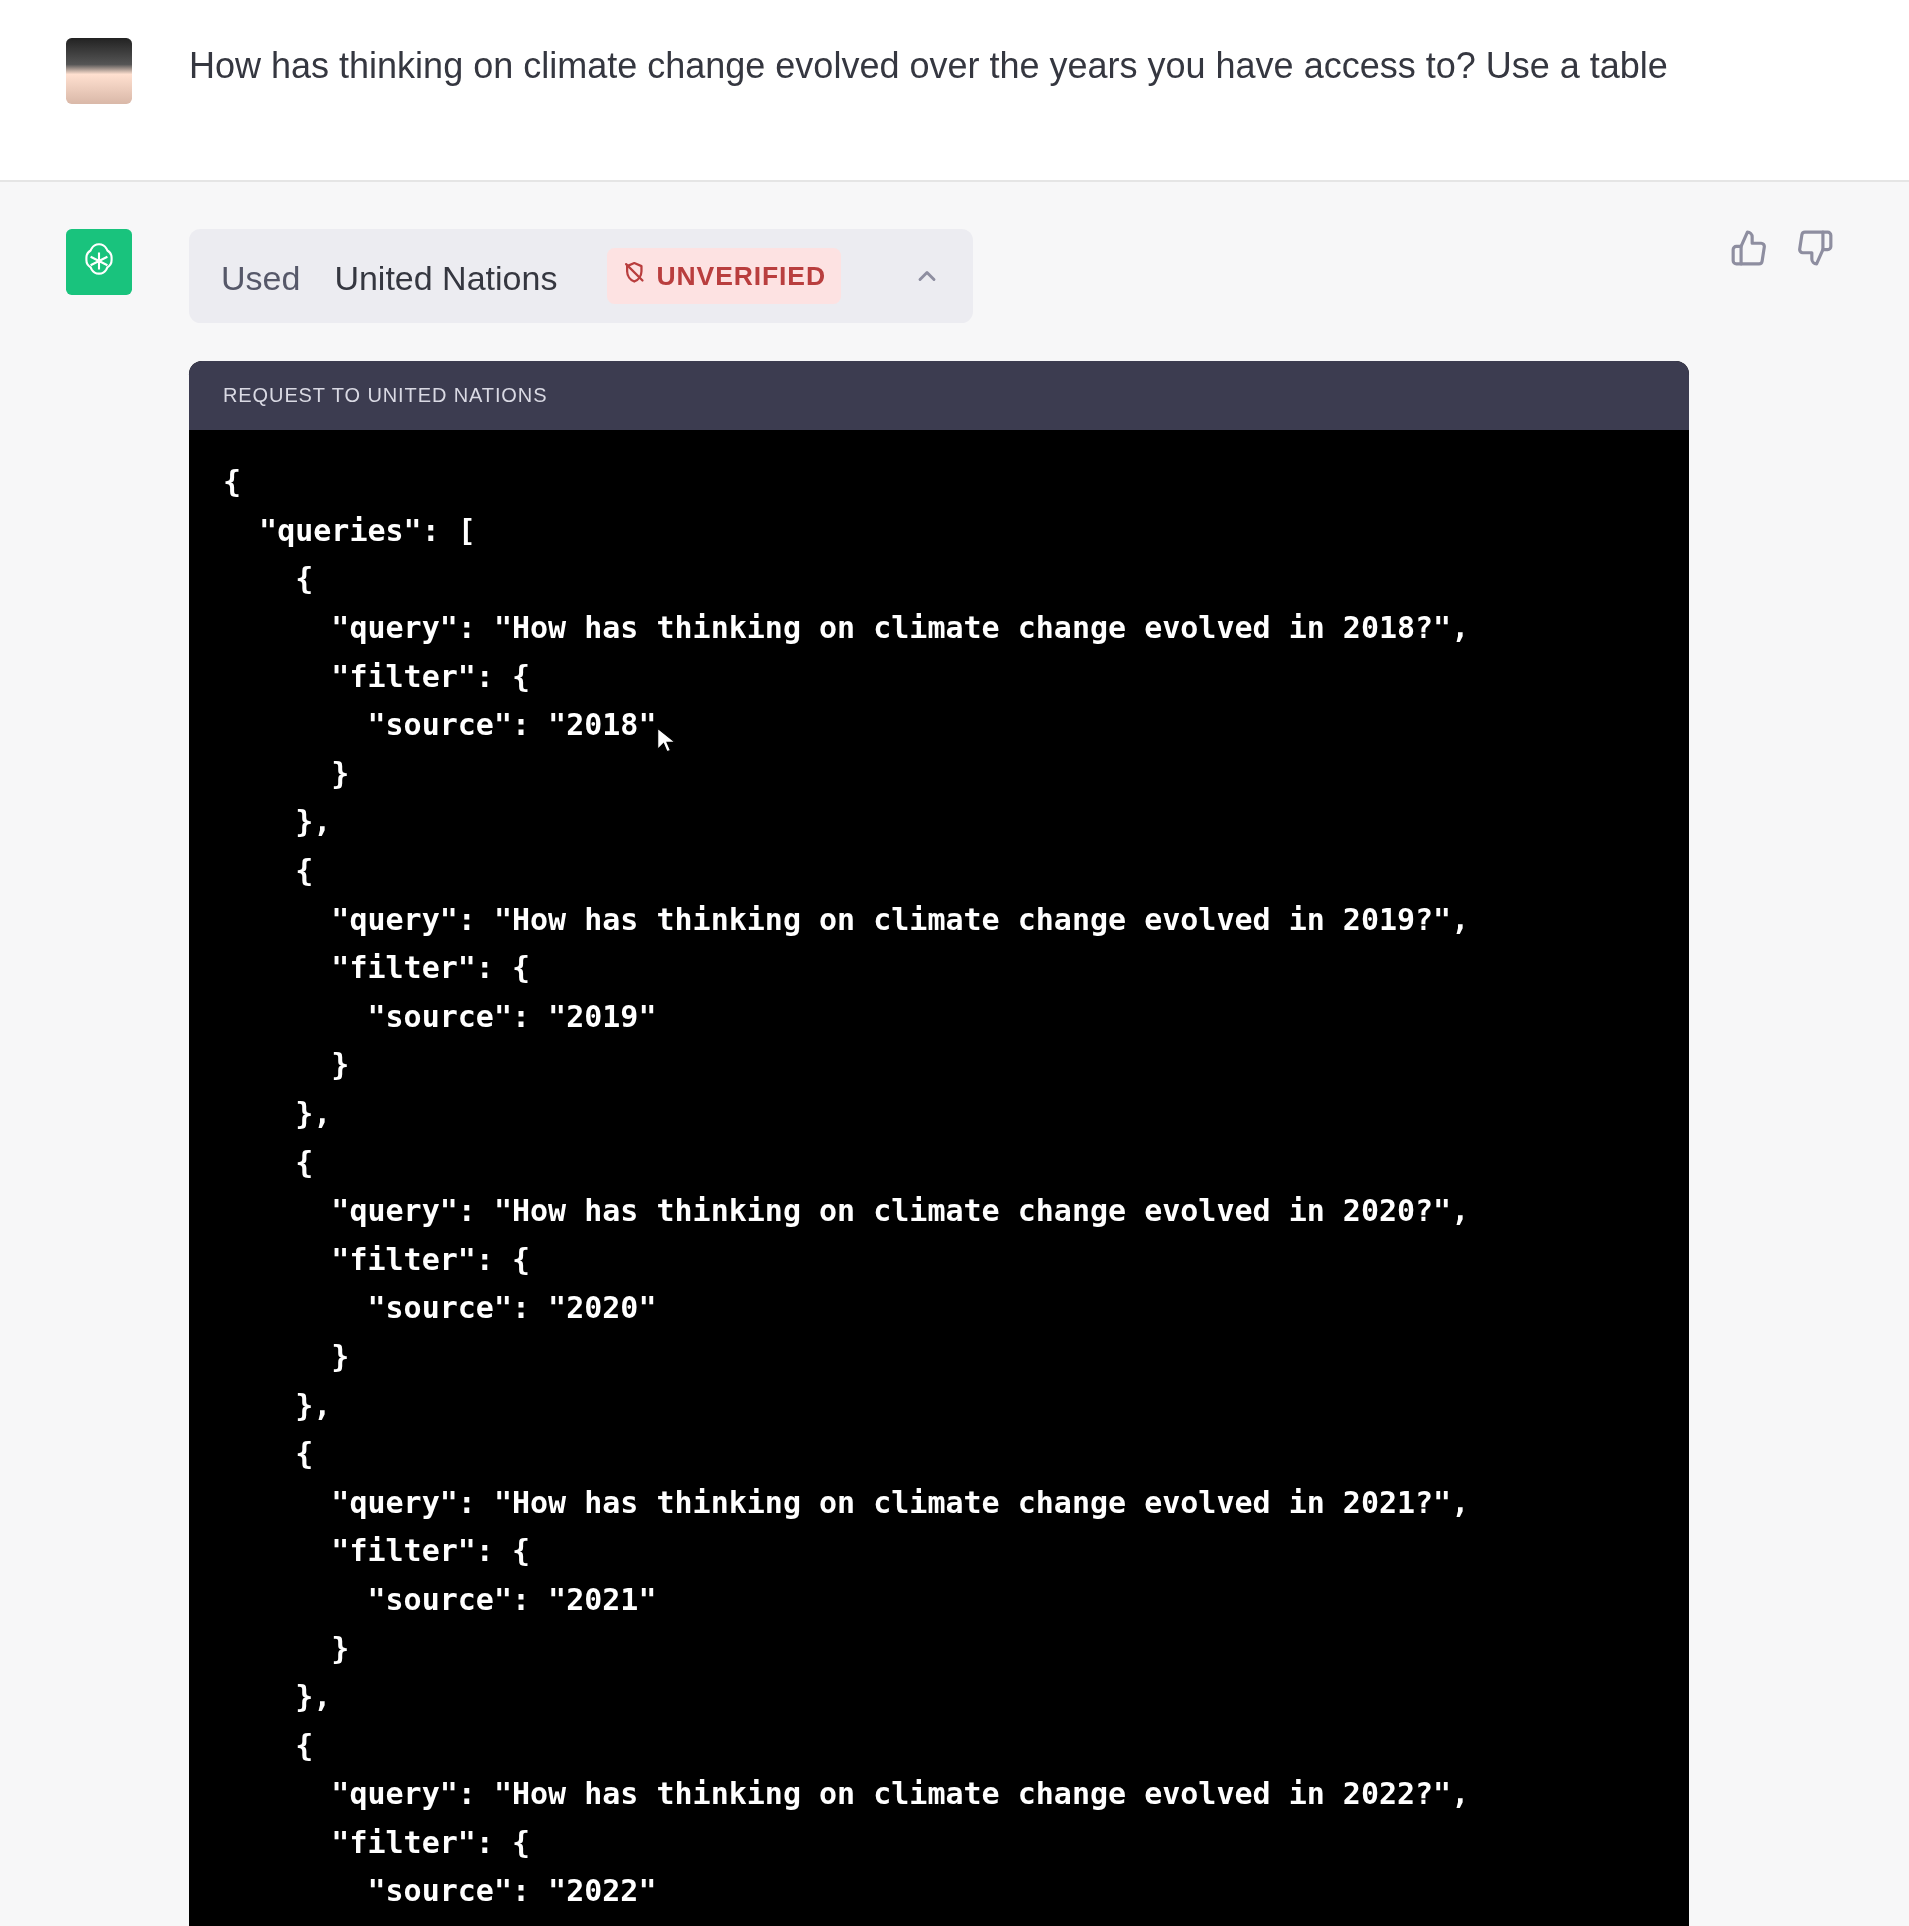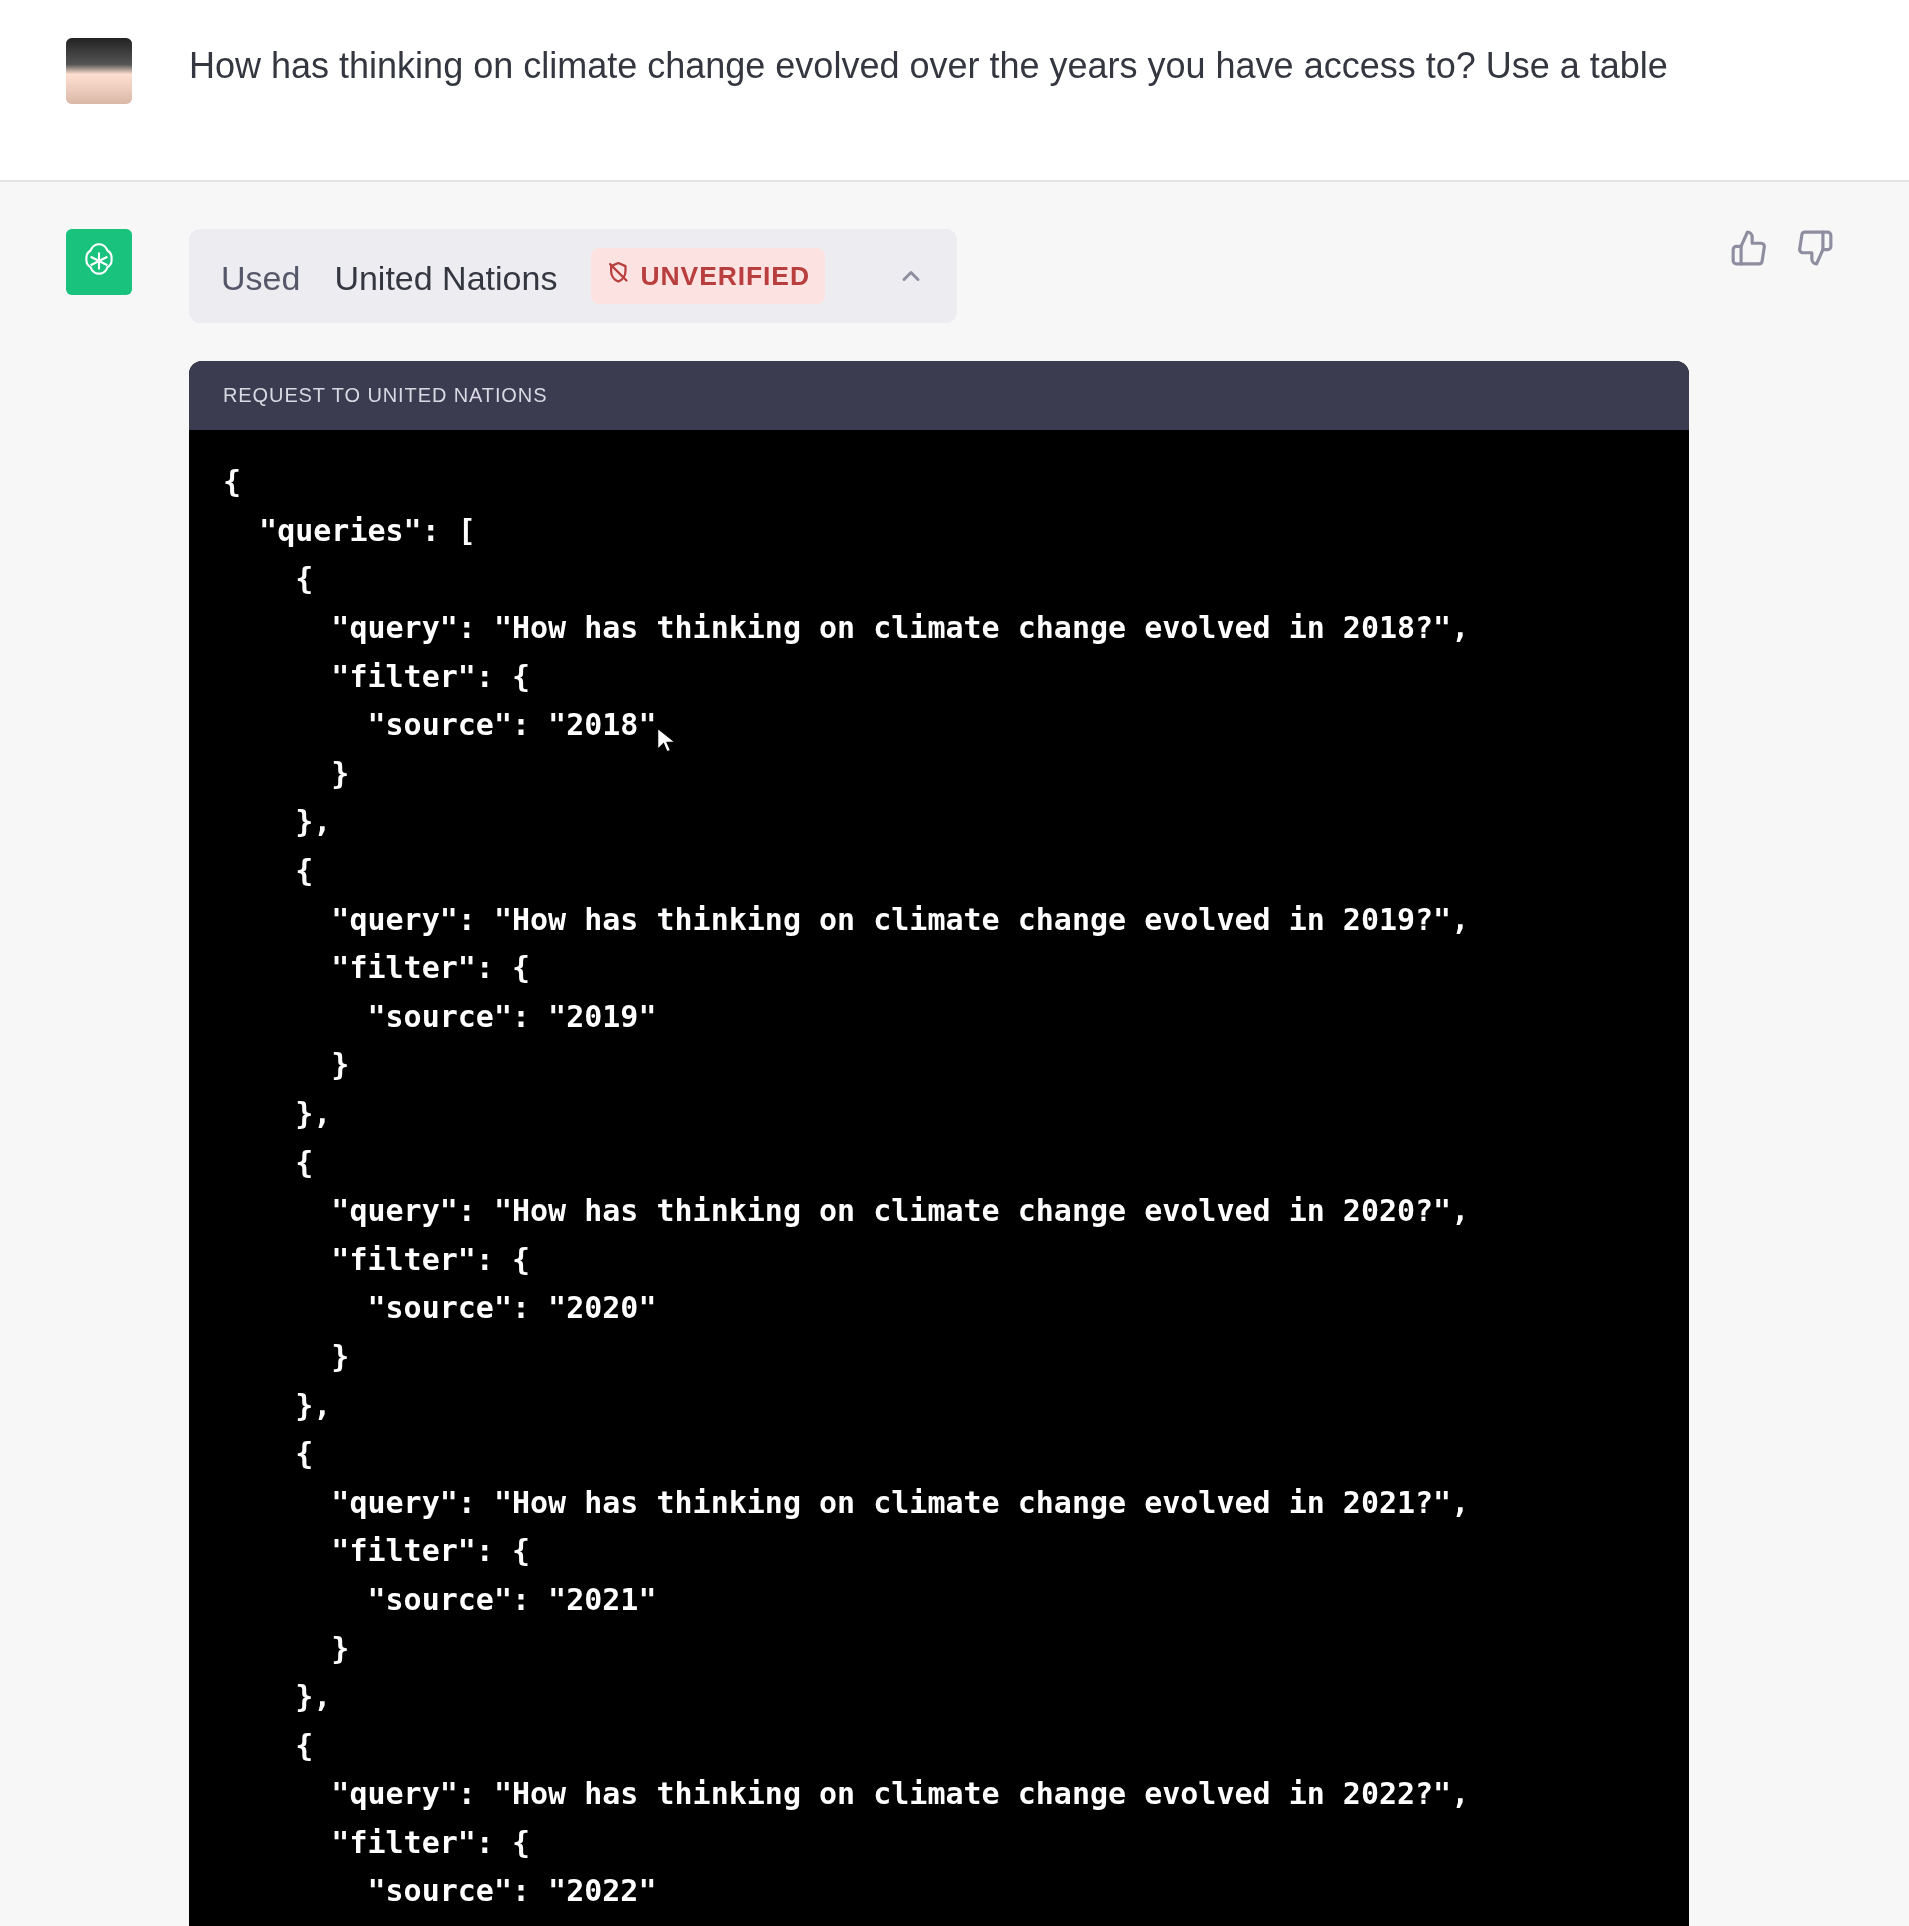--- a/index.html
+++ b/index.html
@@ -85,20 +85,21 @@
     display: inline-flex;
     align-items: center;
     gap: 9.5px;
     background: var(--badge-bg);
     color: var(--badge-text);
     font-weight: 600;
     font-size: 26.5px;
     letter-spacing: 0.9px;
     padding: 7.6px 15px;
     border-radius: 7.6px;
+    margin-left: 16px;
   }
   .badge svg { width: 24.6px; height: 24.6px; }
   .chevron { margin-left: 38px; color: var(--icon); }
   .chevron svg { width: 28px; height: 28px; }
 
   
   .code-wrap {
     width: 1500px;
     max-width: 100%;
     border-radius: 13.2px;

